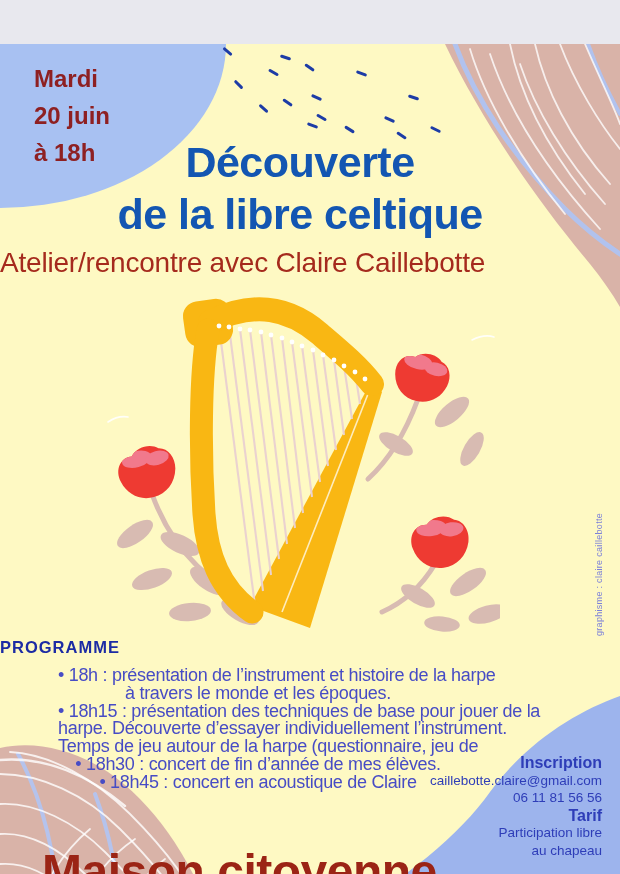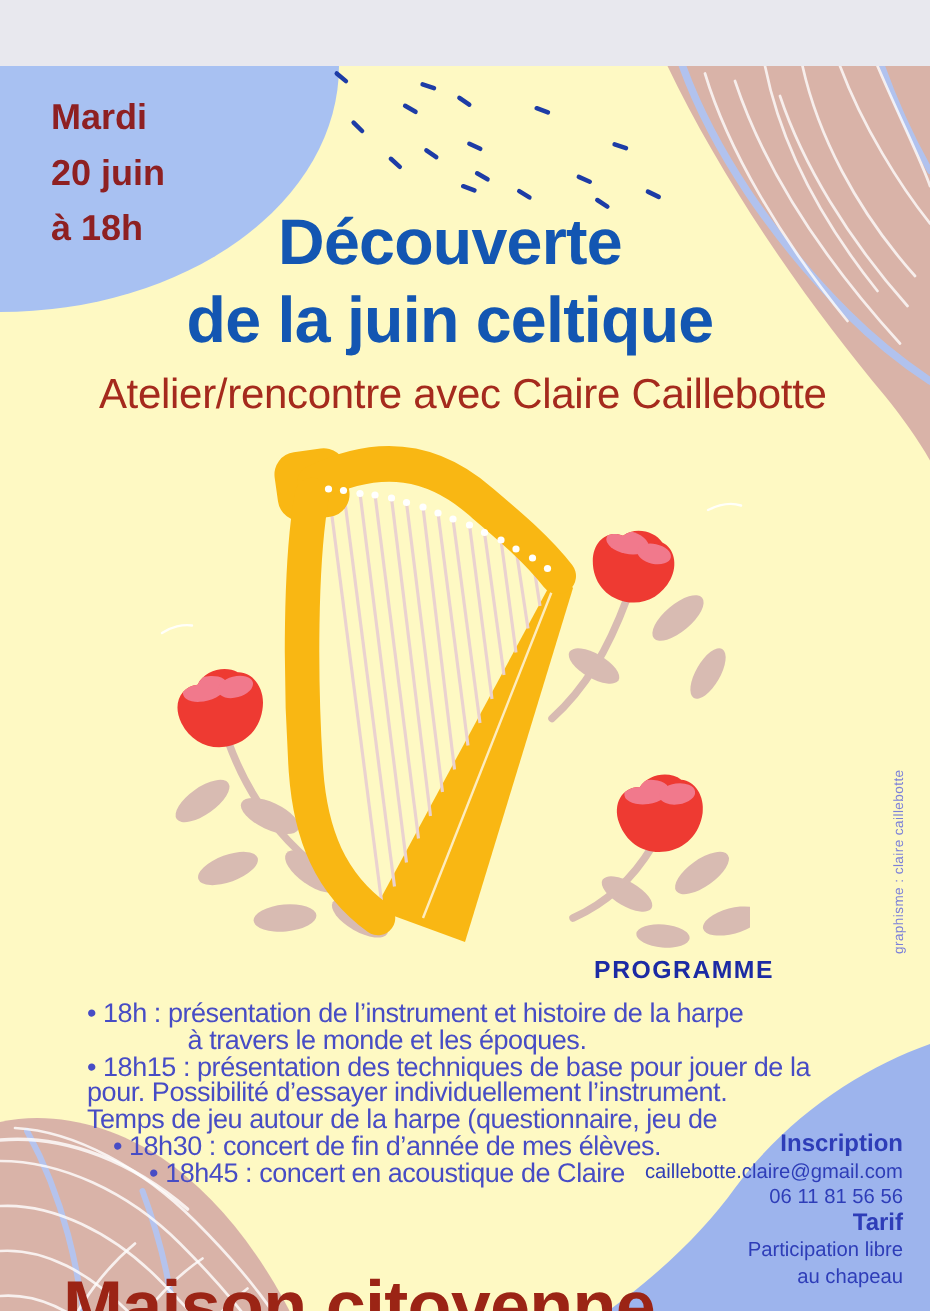--- a/index.html
+++ b/index.html
@@ -27,25 +27,25 @@
   .date-badge {
     position:absolute; left:34px; top:16px;
     color:#8E2022; font-weight:bold; font-size:24px; line-height:37px;
   }
   .title {
     position:absolute; left:0; top:92px; width:600px; text-align:center;
     color:#1356B2; font-weight:bold; font-size:43px; line-height:52px;
     letter-spacing:-0.5px;
   }
   .subtitle {
-    position:absolute; left:0; top:203px; width:529px; text-align:center;
-    color:#A52A1D; font-size:28px; letter-spacing:-0.2px;padding-left:44px;
+    position:absolute; left:0; top:203px; width:529px; 
+    color:#A52A1D; font-size:28px; letter-spacing:-0.2px;
   }
   .programme-heading {
-    position:absolute; left:0; top:594px; width:516px; text-align:right;
+    position:absolute; left:0; top:594px; width:516px; text-align:left;
     color:#1C2BA4; font-weight:bold; font-size:16.5px; letter-spacing:1px;
   }
   .programme-list {
     position:absolute; left:58px; top:623px; width:400px; text-align:center;
     color:#474CC5; font-size:18px; line-height:17.8px; letter-spacing:-0.3px;
   }
   .programme-list .pline { white-space:nowrap; }
   .contact {
     position:absolute; right:18px; top:710px; width:260px; text-align:right;
     color:#2E3DB8; font-size:13.5px; line-height:17.5px;
@@ -221,31 +221,31 @@
   </svg>
 
   <div class="date-badge">
     <div>Mardi</div>
     <div>20 juin</div>
     <div>à 18h</div>
   </div>
 
   <div class="title">
     <div>Découverte</div>
-    <div>de la juin celtique</div>
+    <div>de la libre celtique</div>
   </div>
 
   <div class="subtitle">Atelier/rencontre avec Claire Caillebotte</div>
 
   <div class="programme-heading">PROGRAMME</div>
   <div class="programme-list">
     <div class="pline">• 18h : présentation de l’instrument et histoire de la harpe</div>
     <div class="pline">à travers le monde et les époques.</div>
     <div class="pline">• 18h15 : présentation des techniques de base pour jouer de la</div>
-    <div class="pline">pour. Possibilité d’essayer individuellement l’instrument.</div>
+    <div class="pline">harpe. Découverte d’essayer individuellement l’instrument.</div>
     <div class="pline">Temps de jeu autour de la harpe (questionnaire, jeu de</div>
     <div class="pline">• 18h30 : concert de fin d’année de mes élèves.</div>
     <div class="pline">• 18h45 : concert en acoustique de Claire</div>
   </div>
 
   <div class="contact">
     <div class="label">Inscription</div>
     <div>caillebotte.claire@gmail.com</div>
     <div>06 11 81 56 56</div>
     <div class="label">Tarif</div>

